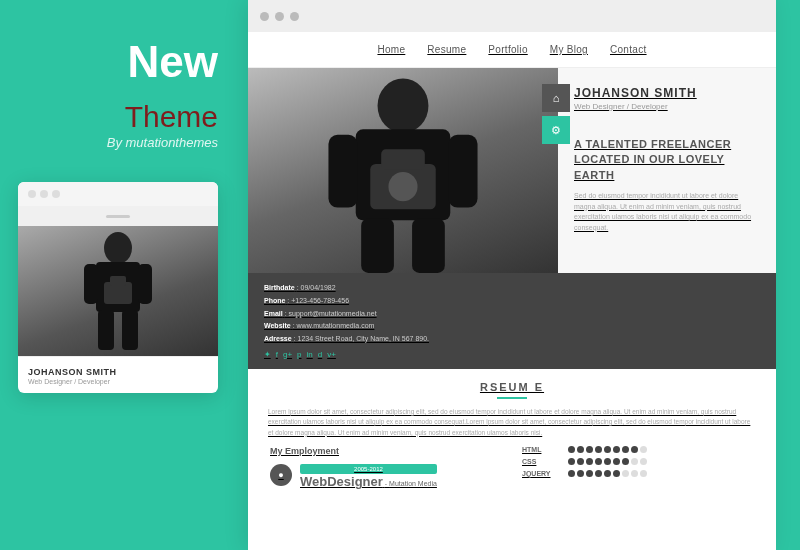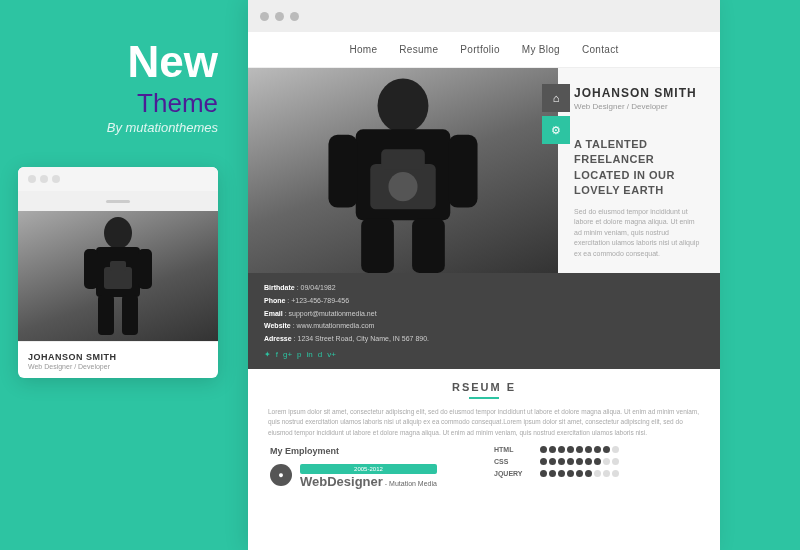--- a/index.html
+++ b/index.html
@@ -23,24 +23,24 @@
       align-items: flex-end;
       padding: 40px 30px 30px 30px;
     }
     .left-title {
       font-size: 44px;
       font-weight: 900;
       color: #fff;
       line-height: 1;
     }
     .left-subtitle {
-      font-size: 26px;
+      font-size: 30px;
       font-weight: 300;
-      color: #4c1d95;
-      margin-top: 4px;
+      color: #7f1d1d;
+      margin-top: 16px;
     }
     .left-by {
       font-size: 13px;
       color: rgba(255,255,255,0.85);
       margin-top: 1px;
       font-style: italic;
     }
 
     
     .mini-card {
@@ -103,25 +103,26 @@
     .mini-role {
       font-size: 7px;
       color: #999;
       margin-top: 1px;
     }
 
     
     .right-panel {
       position: absolute;
       left: 248px; top: 0;
-      width: 472px;
+      width: 528px;
       height: 550px;
       background: #fff;
       box-shadow: -4px 0 20px rgba(0,0,0,0.1);
       overflow: hidden;
+      text-decoration: underline;
     }
     .browser-bar {
       background: #eee;
       height: 32px;
       display: flex;
       align-items: center;
       padding: 0 12px;
       gap: 6px;
     }
     .browser-dot {

